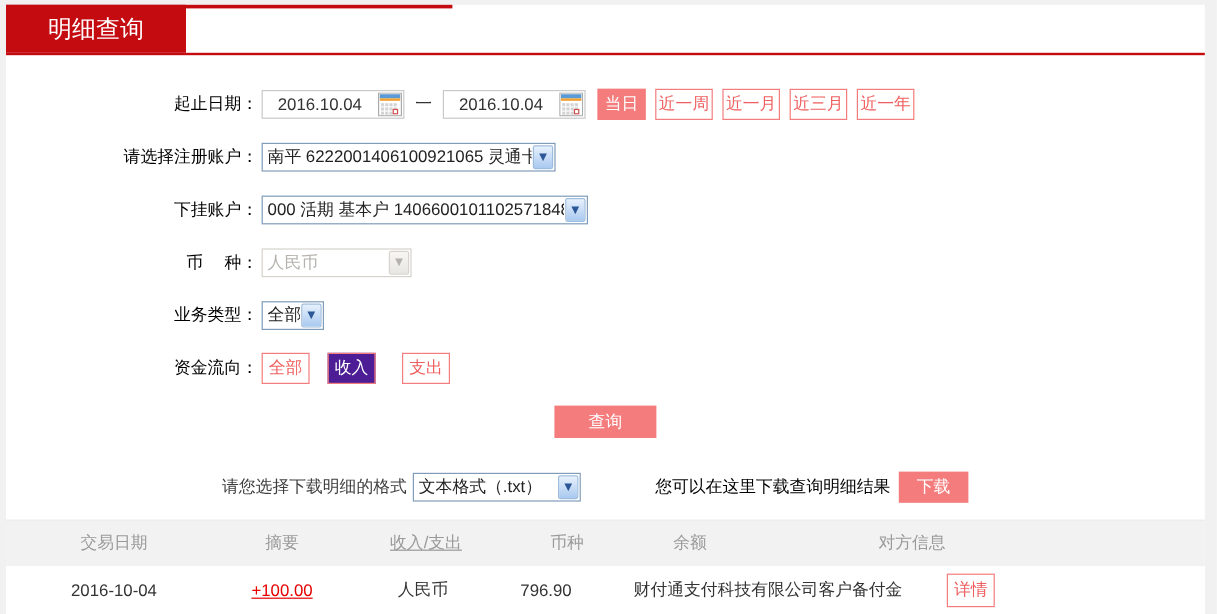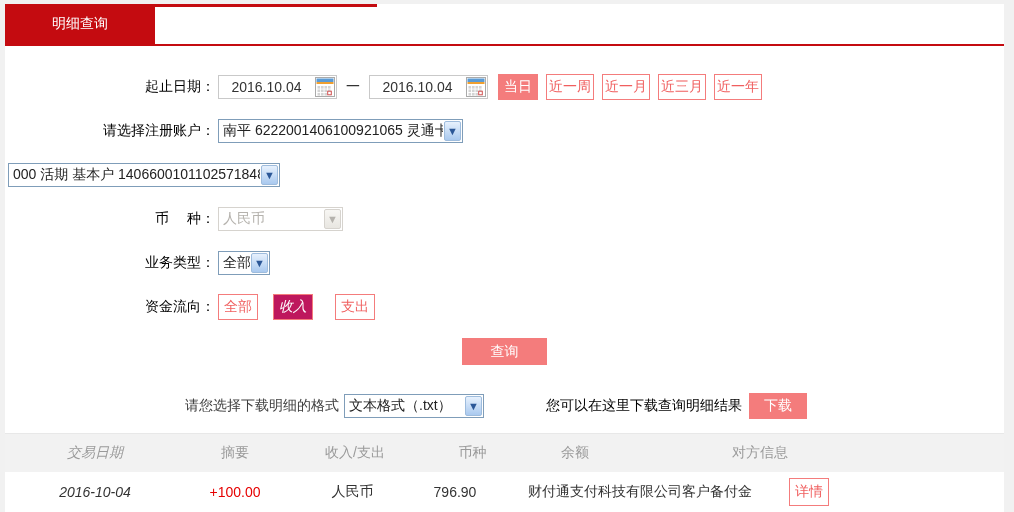--- a/index.html
+++ b/index.html
@@ -7,21 +7,21 @@
   body {
     background:#f1f1f1;
     font-family:"Liberation Sans","DejaVu Sans",sans-serif;
     font-size:14px; color:#333;
     position:relative; overflow:hidden;
   }
   .panel { position:absolute; left:5px; top:4px; width:999px; bottom:0; background:#fff; }
   .tab-strip-line { position:absolute; left:0; top:0; width:372px; height:3px; background:#c40b10; }
   .tab {
     position:absolute; left:0; top:0; width:150px; height:40px;
-    background:#c40b10; color:#fff; font-size:14px;
+    background:#c40b10; color:#fff; font-size:20px;
     display:flex; align-items:center; justify-content:center; cursor:pointer;
   }
   .tab-underline { position:absolute; left:0; top:40px; width:100%; height:2px; background:#c40b10; }
 
   .form { position:absolute; top:42px; left:0; right:0; padding-top:28px; }
   .form-row { display:flex; align-items:center; height:26px; margin-bottom:18px; }
   .form-label { width:210px; text-align:right; color:#000; flex:0 0 210px;padding-left:12px; }
   .form-content { display:flex; align-items:center; margin-left:3px; }
 
   .date-input {
@@ -52,42 +52,42 @@
     color:#2b5797; font-size:11px;
   }
   .select.disabled { border-color:#d6d3ce; cursor:default; }
   .select.disabled .select-value { color:#b5b2ad; }
   .select.disabled .select-arrow {
     background:linear-gradient(#f7f6f3,#e8e6e1); border-color:#d6d3ce; color:#b5b2ad;
   }
 
   .btn-flow { margin-right:15px; width:40px; height:26px; display:flex; align-items:center; justify-content:center;
     background:#fff; border:1px solid #f47c7c; color:#f05f5f; cursor:pointer; }
-  .btn-flow.active { background:#be185d; color:#fff;font-style:italic; }
+  .btn-flow.active { background:#4c1d95; color:#fff; }
 
   .query-wrap { text-align:center; margin:3px 0 28px 0; height:27px; }
   .btn-query {
     display:inline-flex; width:85px; height:27px; align-items:center; justify-content:center;
     background:#f47c7c; color:#fff; border:none; font-size:14px; cursor:pointer;
   }
 
   .download-row { display:flex; align-items:center; height:26px; margin-left:180px; }
   .download-label { color:#404040; }
   .download-select { width:140px; margin-left:5px; }
   .download-hint { margin-left:62px; color:#000; }
   .btn-download {
     margin-left:7px; width:58px; height:26px; display:flex; align-items:center; justify-content:center;
     background:#f47c7c; color:#fff; cursor:pointer;
   }
 
   .table { position:absolute; left:0; right:0; bottom:0; height:79px; border-top:1px solid #e8e8e8; }
   .thead { height:38px; background:#f2f2f2; color:#9a9a9a; display:flex; align-items:center; padding-left:10px; }
   .trow { height:40px; background:#fff; display:flex; align-items:center; padding-left:10px; color:#333; }
-  .c1{width:160px;text-align:center;font-style:italic;} .c2{width:120px;text-align:center;}
-  .c3{width:120px;text-align:center;} .c4{width:115px;text-align:center;}
+  .c1{width:160px;text-align:center;} .c2{width:120px;text-align:center;}
+  .c3{width:120px;text-align:center;text-decoration:underline;} .c4{width:115px;text-align:center;}
   .c5{width:90px;text-align:center;}  .c6{width:280px;text-align:center;}
   .c7{flex:1;display:flex;align-items:center;}
   .amount-in { color:#e60000; }
   .btn-detail {
     margin-left:9px; width:40px; height:28px; display:flex; align-items:center; justify-content:center;
     background:#fff; border:1px solid #f47c7c; color:#f05f5f; cursor:pointer;
   }
 </style>
 </head>
 <body>
@@ -165,20 +165,21 @@
       <div class="form-label">请选择注册账户：</div>
       <div class="form-content">
         <div class="select" style="width:245px">
           <span class="select-value">南平 6222001406100921065 灵通卡</span>
           <span class="select-arrow">▼</span>
         </div>
       </div>
     </div>
 
     <div class="form-row">
+      <div class="form-label">下挂账户：</div>
       <div class="form-content">
         <div class="select" style="width:272px">
           <span class="select-value">000 活期 基本户 1406600101102571848</span>
           <span class="select-arrow">▼</span>
         </div>
       </div>
     </div>
 
     <div class="form-row">
       <div class="form-label">币　 种：</div>

